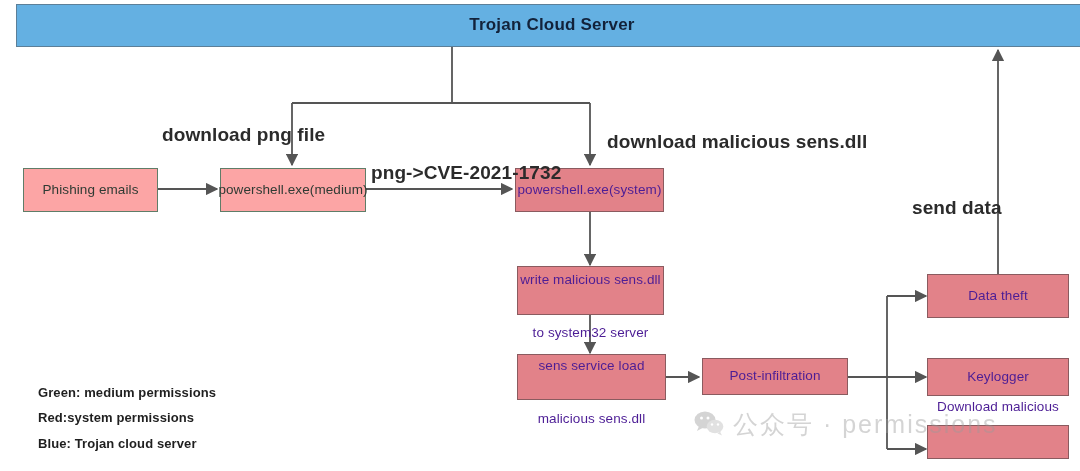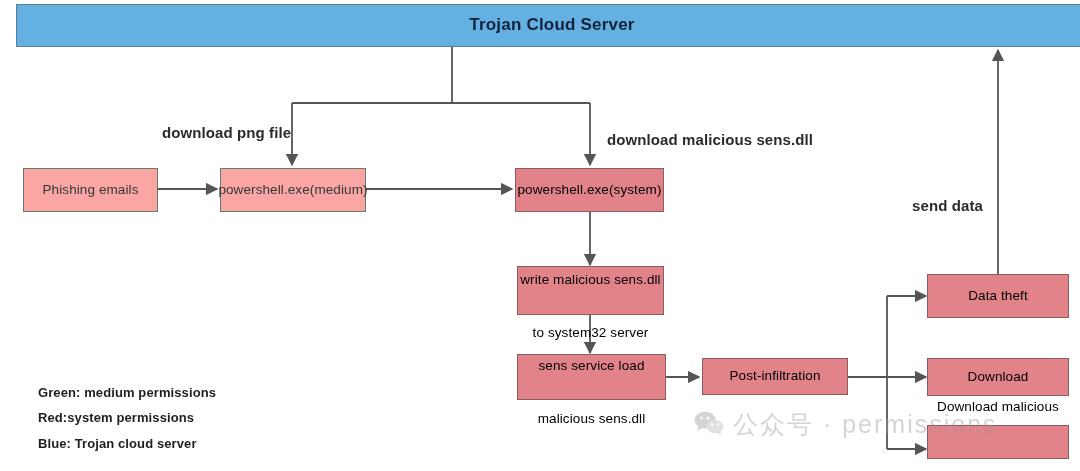--- a/index.html
+++ b/index.html
@@ -40,37 +40,37 @@
     letter-spacing: 0.1px;
   }
   .node.green {
     background: #fca5a5;
     border-color: #5f7d68;
     color: #2f3a33;
   }
   .node.red {
     background: #e28289;
     border-color: #8a5b5f;
-    color: #000000;
+    color: #4c1d95;
   }
   .node.blue {
     background: #64b0e2;
     border-color: #5c7f98;
     color: #12223a;
     font-weight: bold;
     font-size: 17px;
     letter-spacing: 0.2px;
   }
   .node .line2 {
     display: block;
     margin-top: 32px;
   }
   .edge-label {
     position: absolute;
-    font-size: 15px;
+    font-size: 19px;
     font-weight: bold;
     color: #2b2b2b;
     white-space: nowrap;
     letter-spacing: 0.1px;
   }
   .legend {
     position: absolute;
     left: 38px;
     top: 380px;
     font-size: 13px;
@@ -165,30 +165,31 @@
   <div class="node red" style="left:517px; top:354px; width:149px; height:46px;">
     <span class="line2">sens service load</span>
     <span class="line2">malicious sens.dll</span>
   </div>
 
   <div class="node red" style="left:927px; top:274px; width:142px; height:44px;">
     <span>Data theft</span>
   </div>
 
   <div class="node red" style="left:927px; top:358px; width:142px; height:38px;">
-    <span>Download</span>
+    <span>Keylogger</span>
   </div>
 
   <div class="node red" style="left:927px; top:425px; width:142px; height:34px;gap:48px;">
     <span class="line2">Download  malicious</span>
     <span class="line2">files</span>
   </div>
 
   <div class="edge-label" style="left:162px; top:124px;">download png file</div>
 
+  <div class="edge-label" style="left:371px; top:162px;">png-&gt;CVE-2021-1732</div>
 
   <div class="edge-label" style="left:607px; top:131px;">download malicious sens.dll</div>
 
   <div class="edge-label" style="left:912px; top:197px;">send data</div>
 
   <div class="legend">
     <div>Green: medium permissions</div>
     <div>Red:system permissions</div>
     <div>Blue: Trojan cloud server</div>
   </div>

